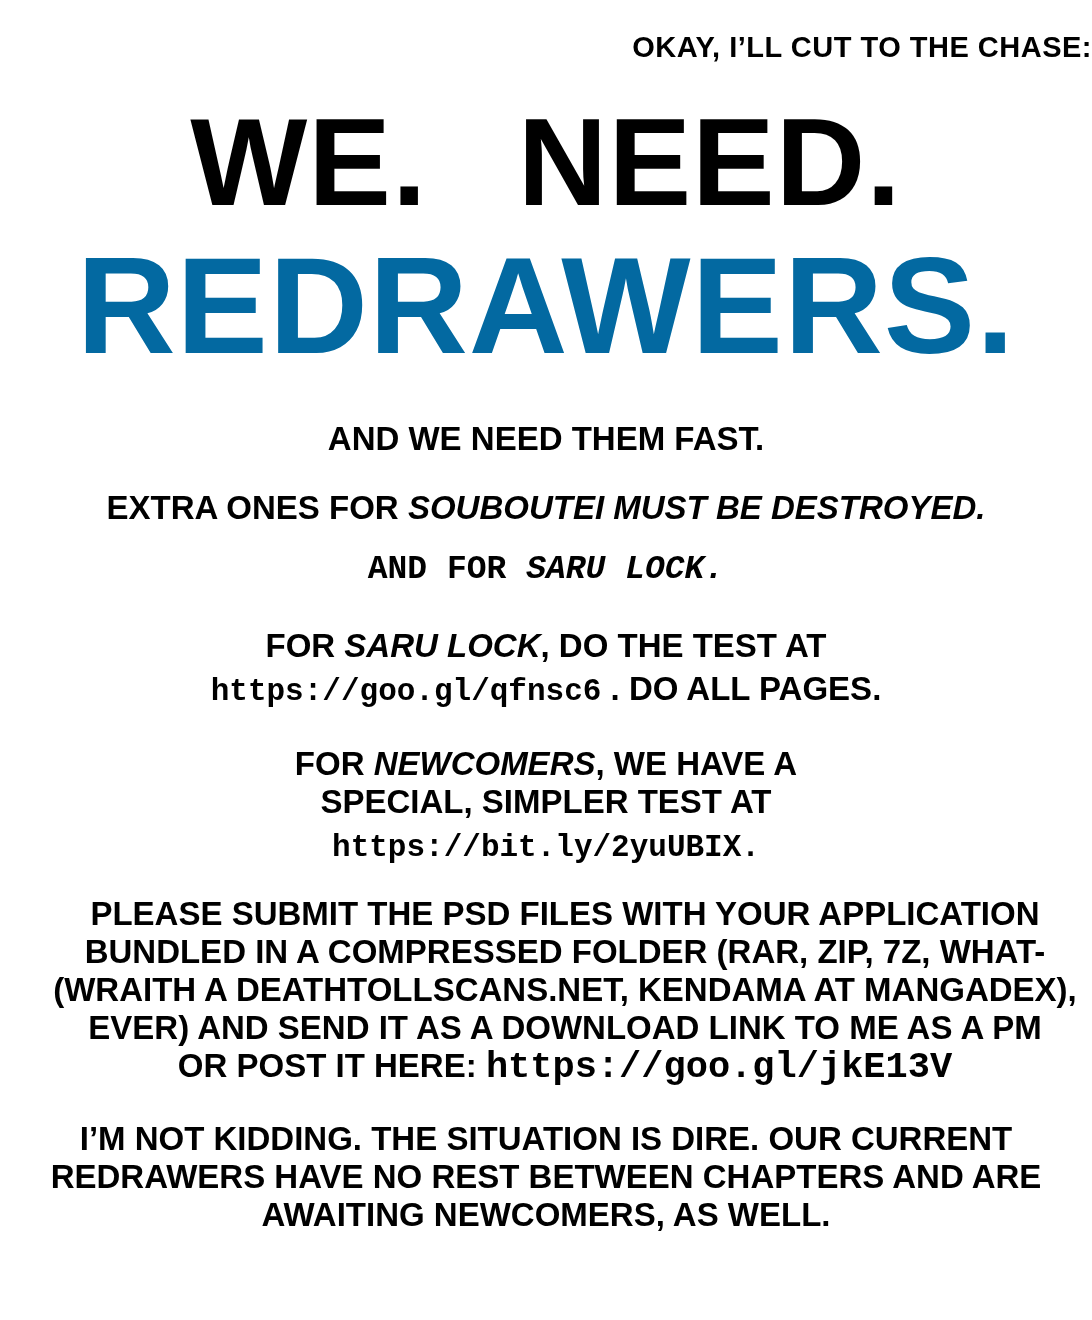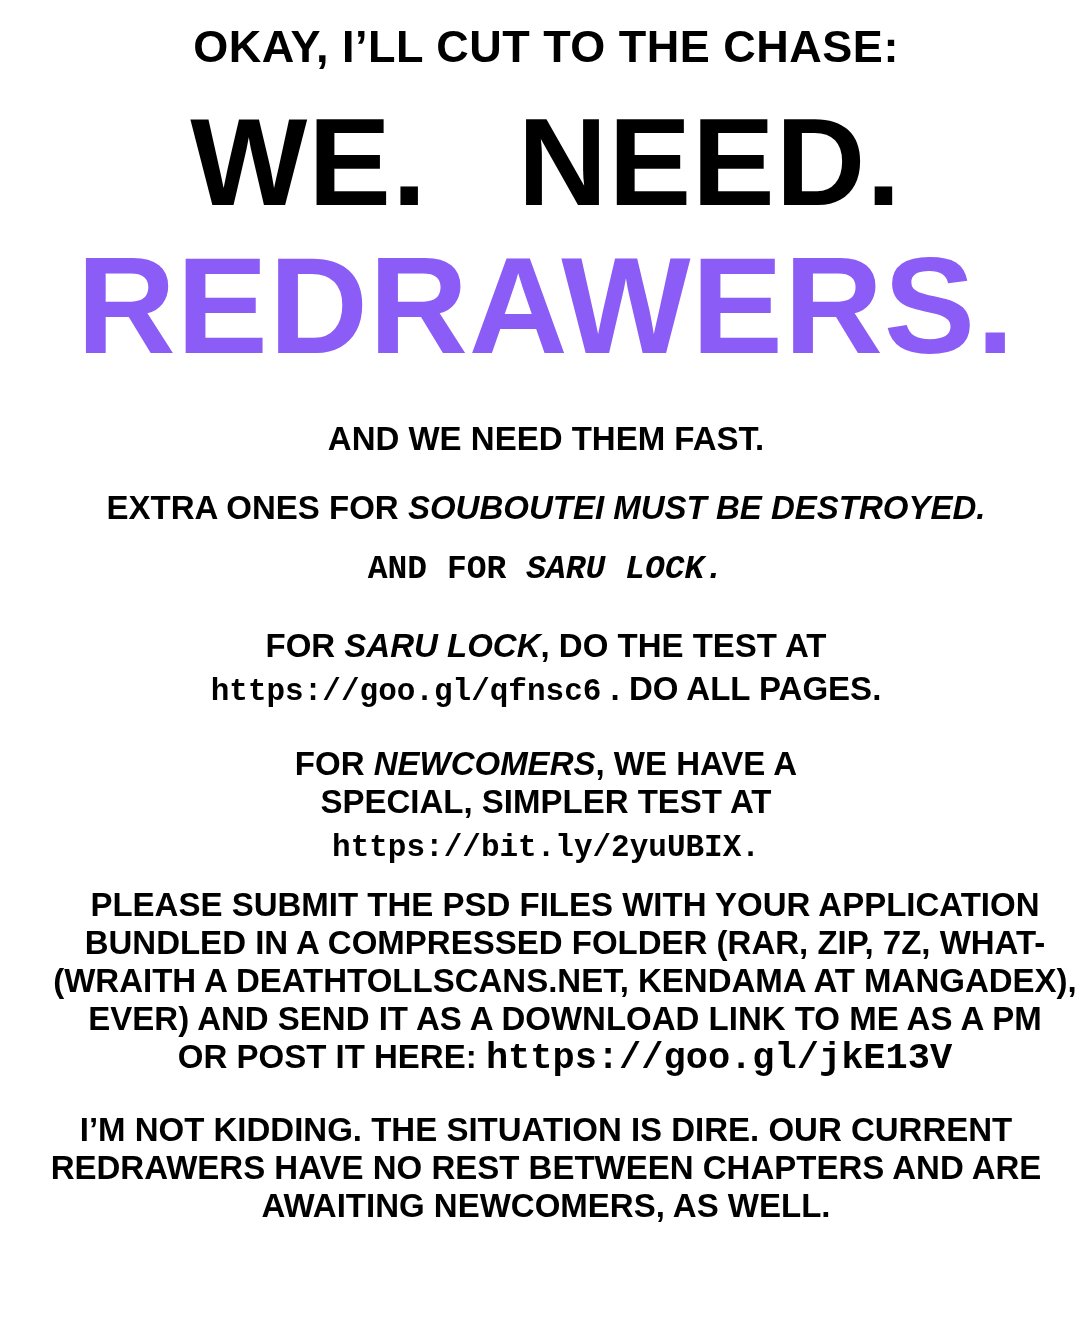--- a/index.html
+++ b/index.html
@@ -17,23 +17,24 @@
     text-align: center;
   }
   .page {
     box-sizing: border-box;
     width: 1092px;
     height: 1320px;
     padding-top: 26px;
   }
   .intro {
     margin: 0;
-    font-size: 45px;
+    font-size: 29px;
     line-height: 42px;
     letter-spacing: 0.5px;
+    text-align: right;
   }
   .h-black {
     margin: 26px 0 0 0;
     font-size: 124px;
     line-height: 1.1;
     letter-spacing: 1px;
     word-spacing: 55px;
   }
   .h-red {
     margin: 2px 0 0 0;
@@ -51,33 +52,33 @@
     font-family: "Liberation Mono", "DejaVu Sans Mono", monospace;
     font-weight: 700;
     font-size: 31px;
   }
   .mono-big { font-size: 37px; }
   .m-needfast   { margin-top: 40px; }
   .m-extra      { margin-top: 31px; }
   .m-andfor     { margin-top: 24px; font-family: Liberation Mono, monospace; }
   .m-sarutest   { margin-top: 38px; }
   .m-soutest    { margin-top: 34px; }
-  .m-submission { margin-top: 19px; padding-left: 38px; }
+  .m-submission { margin-top: 28px; padding-left: 38px; }
   .m-closing    { margin-top: 34px; }
   .sub-line     { margin-top: 5px; }
 </style>
 </head>
 <body style="background: rgb(255, 255, 255); color: rgb(0, 0, 0);">
 
 <div class="page">
 
   <p class="intro">OKAY, I’LL CUT TO THE CHASE:</p>
 
   <div class="h-black">WE. NEED.</div>
-  <div class="h-red" style="color: #8b5cf6;">REDRAWERS.</div>
+  <div class="h-red" style="color: #0369a1;">REDRAWERS.</div>
 
   <p class="line m-needfast">AND WE NEED THEM FAST.</p>
 
   <p class="line m-extra"><span>EXTRA ONES FOR </span><span class="ital">SOUBOUTEI MUST BE DESTROYED.</span></p>
 
   <p class="line m-andfor"><span>AND FOR </span><span class="ital">SARU LOCK.</span></p>
 
   <div class="m-sarutest">
     <p class="line"><span>FOR </span><span class="ital">SARU LOCK</span><span>, DO THE TEST AT</span></p>
     <p class="line sub-line"><span class="mono">https://goo.gl/qfnsc6</span><span> . DO ALL PAGES.</span></p>

